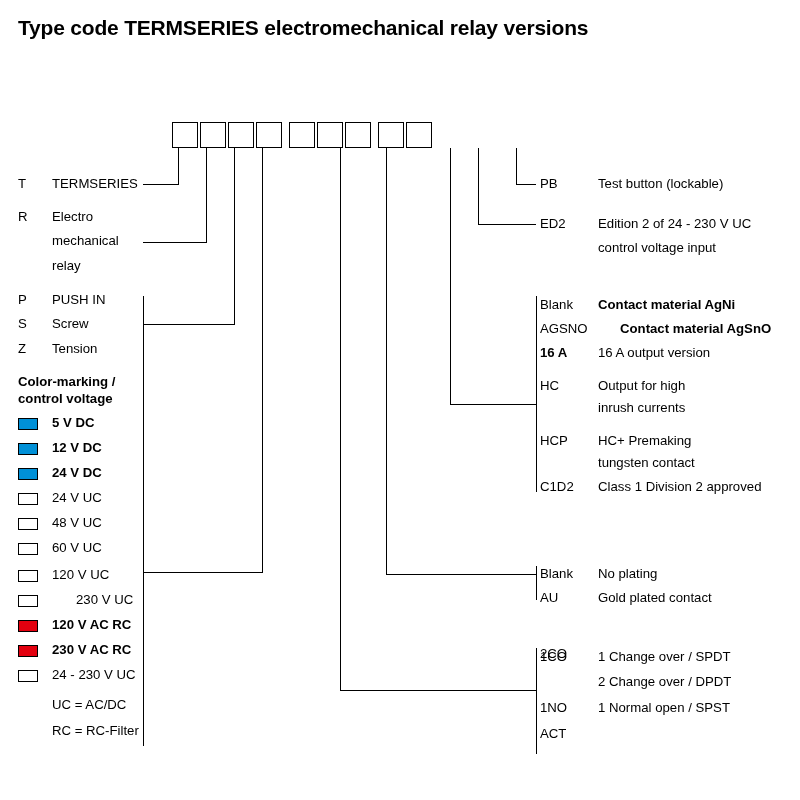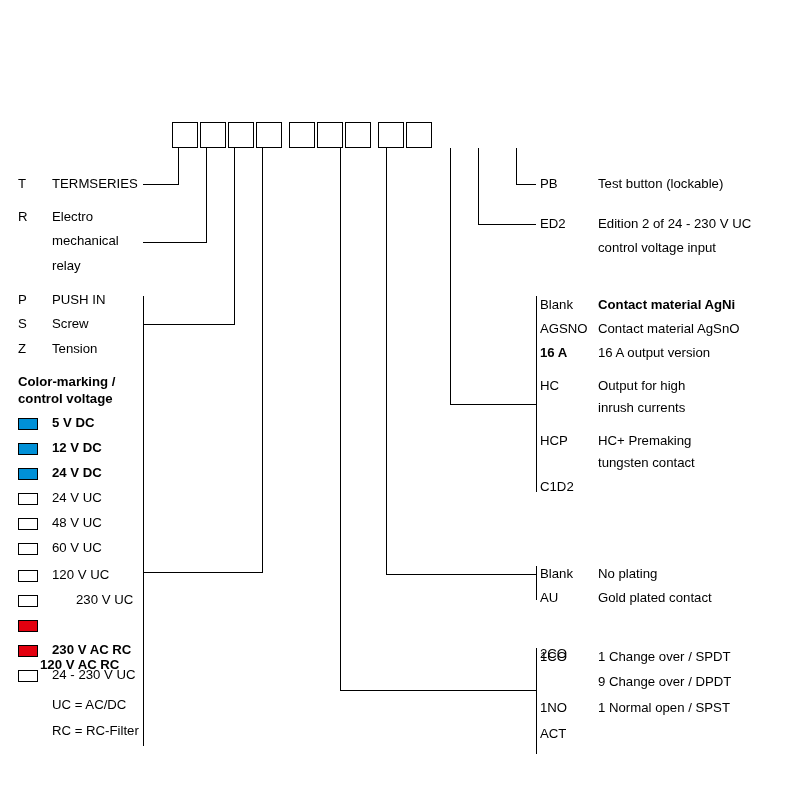--- a/index.html
+++ b/index.html
@@ -72,20 +72,21 @@
     height: 12px;
     border: 1.2px solid #000;
     box-sizing: border-box;
   }
 </style>
 </head>
 <body>
 
 <div id="root">
 
+  <div class="title">Type code TERMSERIES electromechanical relay versions</div>
 
   <div class="boxrow">
     <div class="codebox" style="left:0px"></div>
     <div class="codebox" style="left:28px"></div>
     <div class="codebox" style="left:56px"></div>
     <div class="codebox" style="left:84px"></div>
     <div class="codebox" style="left:117px"></div>
     <div class="codebox" style="left:145px"></div>
     <div class="codebox" style="left:173px"></div>
     <div class="codebox" style="left:206px"></div>
@@ -161,21 +162,21 @@
   <div class="swatch" style="left:18px; top:543px; background:#ffffff;"></div>
   <div class="cell" style="left:52px; top:540px;">60 V UC</div>
 
   <div class="swatch" style="left:18px; top:570px; background:#ffffff;"></div>
   <div class="cell" style="left:52px; top:567px;">120 V UC</div>
 
   <div class="swatch" style="left:18px; top:595px; background:#ffffff;"></div>
   <div class="cell" style="left:52px; top:592px;margin-left:24px;">230 V UC</div>
 
   <div class="swatch" style="left:18px; top:620px; background:#e3000f;"></div>
-  <div class="cell bold" style="left:40px; top:617px;margin-top:40px;">120 V AC RC</div>
+  <div class="cell bold" style="left:52px; top:617px;">120 V AC RC</div>
 
   <div class="swatch" style="left:18px; top:645px; background:#e3000f;"></div>
   <div class="cell bold" style="left:52px; top:642px;">230 V AC RC</div>
 
   <div class="swatch" style="left:18px; top:670px; background:#ffffff;"></div>
   <div class="cell" style="left:52px; top:667px;">24 - 230 V UC</div>
 
   <div class="cell" style="left:52px; top:697px;">UC = AC/DC</div>
   <div class="cell" style="left:52px; top:723px;">RC = RC-Filter</div>
 
@@ -183,45 +184,46 @@
   <div class="cell" style="left:598px; top:176px;">Test button (lockable)</div>
 
   <div class="cell" style="left:540px; top:216px;">ED2</div>
   <div class="cell" style="left:598px; top:216px;">Edition 2 of 24 - 230 V UC</div>
   <div class="cell" style="left:598px; top:240px;">control voltage input</div>
 
   <div class="cell" style="left:540px; top:297px;">Blank</div>
   <div class="cell" style="left:598px; top:297px;font-weight:bold;">Contact material AgNi</div>
 
   <div class="cell" style="left:540px; top:321px;">AGSNO</div>
-  <div class="cell" style="left:598px; top:321px;">Contact material AgSnO</div>
+  <div class="cell" style="left:620px; top:321px;font-weight:bold;">Contact material AgSnO</div>
 
   <div class="cell bold" style="left:540px; top:345px;">16 A</div>
   <div class="cell" style="left:598px; top:345px;">16 A output version</div>
 
   <div class="cell" style="left:540px; top:378px;">HC</div>
   <div class="cell" style="left:598px; top:378px;">Output for high</div>
   <div class="cell" style="left:598px; top:400px;">inrush currents</div>
 
   <div class="cell" style="left:540px; top:433px;">HCP</div>
   <div class="cell" style="left:598px; top:433px;">HC+ Premaking</div>
   <div class="cell" style="left:598px; top:455px;">tungsten contact</div>
 
   <div class="cell" style="left:540px; top:479px;">C1D2</div>
+  <div class="cell" style="left:598px; top:479px;">Class 1 Division 2 approved</div>
 
   <div class="cell" style="left:540px; top:566px;">Blank</div>
   <div class="cell" style="left:598px; top:566px;">No plating</div>
 
   <div class="cell" style="left:540px; top:590px;">AU</div>
   <div class="cell" style="left:598px; top:590px;">Gold plated contact</div>
 
   <div class="cell" style="left:540px; top:649px;">1CO</div>
   <div class="cell" style="left:598px; top:649px;">1 Change over / SPDT</div>
 
   <div class="cell" style="left:540px; top:646px;">2CO</div>
-  <div class="cell" style="left:598px; top:674px;">9 Change over / DPDT</div>
+  <div class="cell" style="left:598px; top:674px;">2 Change over / DPDT</div>
 
   <div class="cell" style="left:540px; top:700px;">1NO</div>
   <div class="cell" style="left:598px; top:700px;">1 Normal open / SPST</div>
 
   <div class="cell" style="left:540px; top:726px;">ACT</div>
 
 </div>
 
 </body></html>

